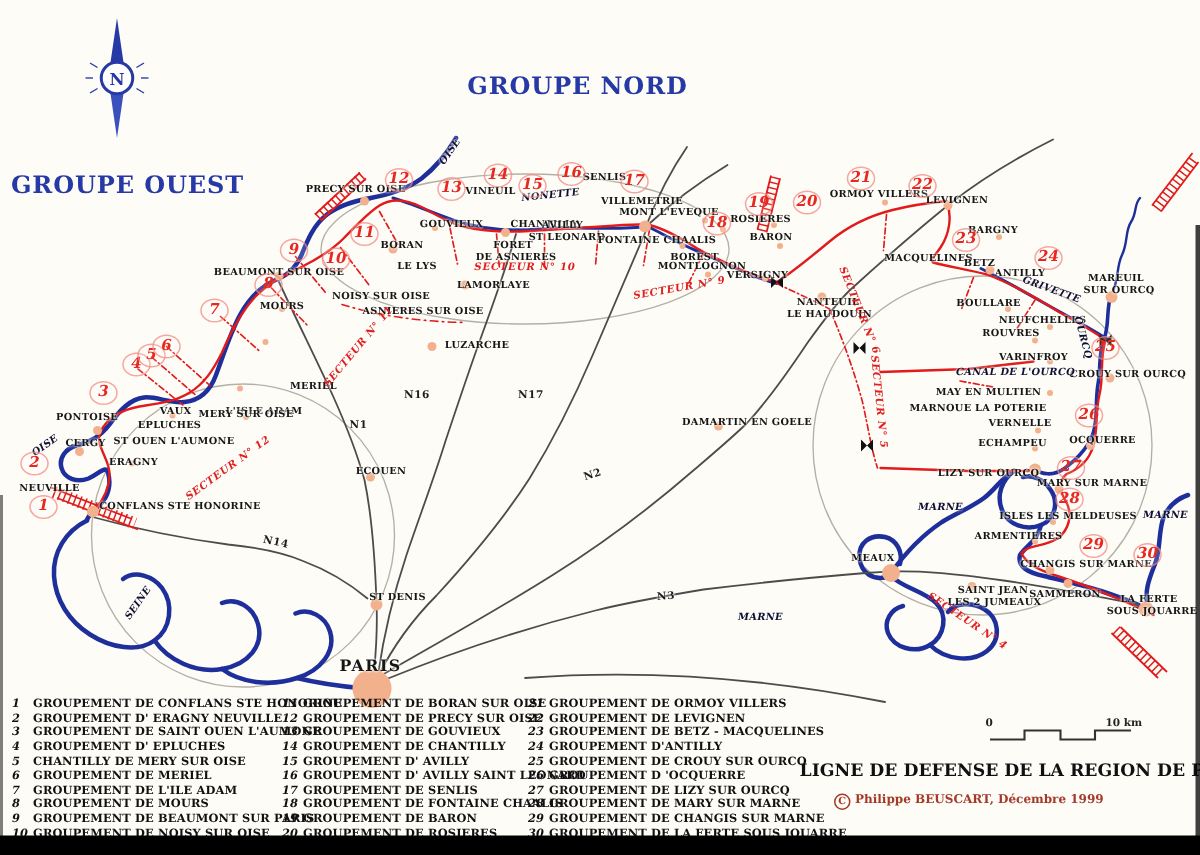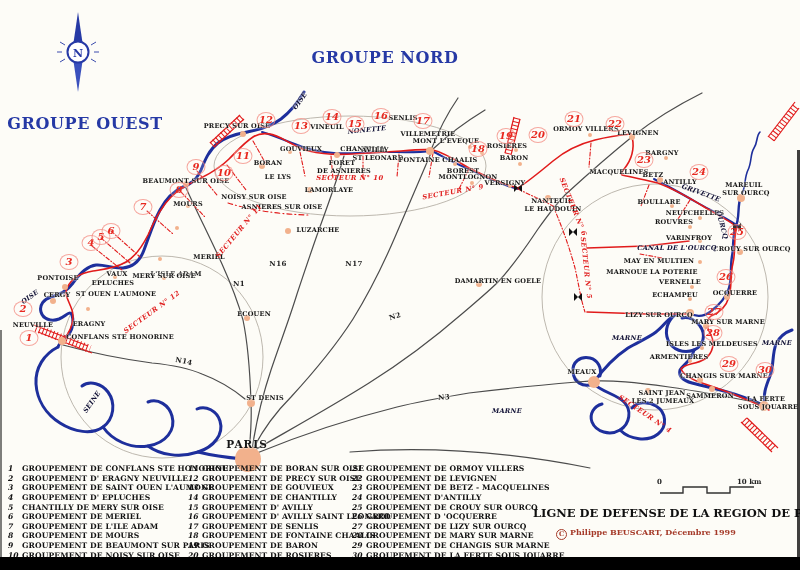--- a/index.html
+++ b/index.html
@@ -276,21 +276,21 @@
       <div class="lbl" style="left: 188px; top: 204px; transform: translate(-50%, -50%);">MOURS</div>
       <div class="lbl" style="left: 176px; top: 226px; transform: translate(-50%, -50%); margin-top: 48px;">L'ISLE ADAM</div>
       <div class="lbl" style="left: 254px; top: 197px; transform: translate(-50%, -50%);">NOISY SUR OISE</div>
       <div class="lbl" style="left: 282px; top: 207px; transform: translate(-50%, -50%);">ASNIERES SUR OISE</div>
       <div class="lbl" style="left: 318px; top: 230px; transform: translate(-50%, -50%);">LUZARCHE</div>
       <div class="lbl" style="left: 161px; top: 257px; transform: translate(-50%, -50%); margin-left: 48px;">MERIEL</div>
       <div class="lbl" style="left: 164px; top: 276px; transform: translate(-50%, -50%);">MERY SUR OISE</div>
       <div class="lbl" style="left: 117px; top: 274px; transform: translate(-50%, -50%);">VAUX</div>
       <div class="lbl" style="left: 113px; top: 283px; transform: translate(-50%, -50%);">EPLUCHES</div>
       <div class="lbl" style="left: 116px; top: 294px; transform: translate(-50%, -50%);">ST OUEN L'AUMONE</div>
-      <div class="lbl" style="left: 89px; top: 308px; transform: translate(-50%, -50%); margin-top: 16px;">ERAGNY</div>
+      <div class="lbl" style="left: 89px; top: 308px; transform: translate(-50%, -50%);">ERAGNY</div>
       <div class="lbl" style="left: 58px; top: 278px; transform: translate(-50%, -50%);">PONTOISE</div>
       <div class="lbl" style="left: 57px; top: 295px; transform: translate(-50%, -50%);">CERGY</div>
       <div class="lbl" style="left: 33px; top: 325px; transform: translate(-50%, -50%);">NEUVILLE</div>
       <div class="lbl" style="left: 120px; top: 337px; transform: translate(-50%, -50%);">CONFLANS STE HONORINE</div>
       <div class="lbl" style="left: 265px; top: 398px; transform: translate(-50%, -50%);">ST DENIS</div>
       <div class="lbl" style="left: 254px; top: 314px; transform: translate(-50%, -50%);">ECOUEN</div>
       <div class="lbl" style="left: 498px; top: 281px; transform: translate(-50%, -50%);">DAMARTIN EN GOELE</div>
       <div class="lbl" style="left: 582px; top: 372px; transform: translate(-50%, -50%);">MEAUX</div>
       <div class="lbl big" style="left: 247px; top: 444px; transform: translate(-50%, -50%);">PARIS</div>
       <div class="lbl river" style="left: 300px; top: 101px; transform: translate(-50%, -50%) rotate(-55deg);">OISE</div>

